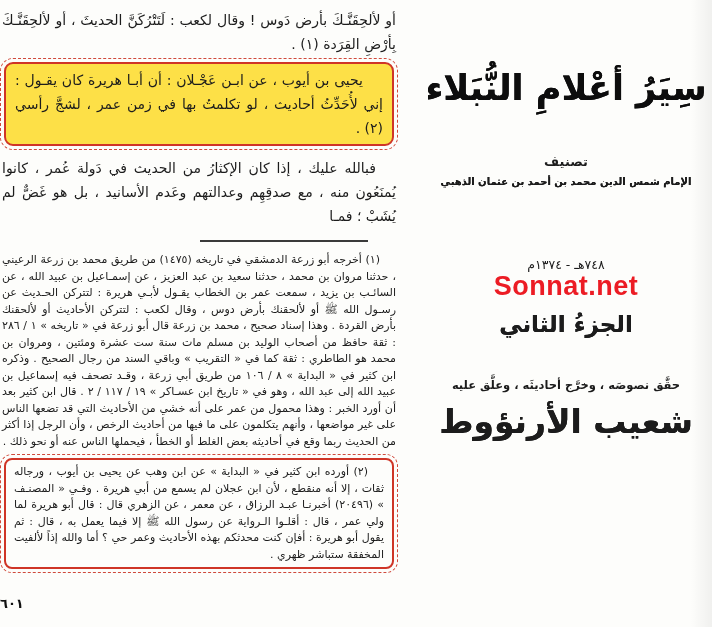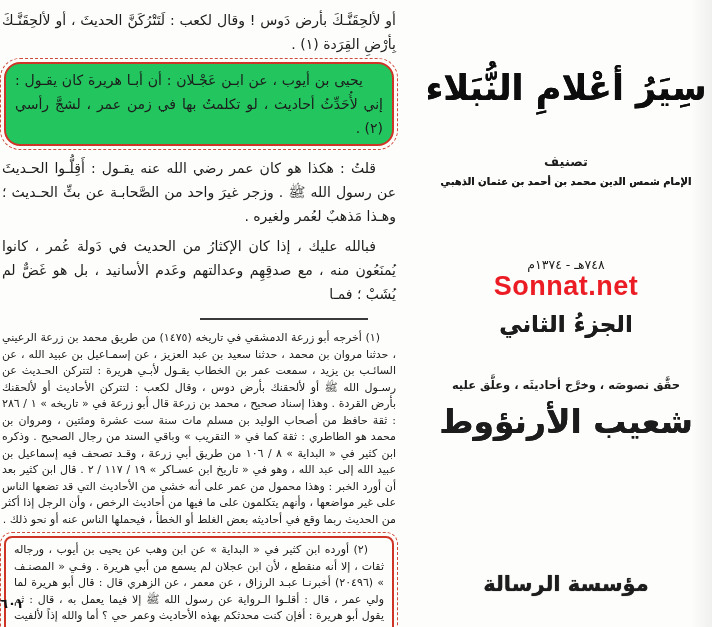--- a/index.html
+++ b/index.html
@@ -14,24 +14,24 @@
   .left-page{
     position:absolute;left:0;top:0;width:400px;height:627px;
     padding:8px 4px 0 2px;box-sizing:border-box;
     direction:rtl;text-align:justify;
   }
   .main-par{
     margin:0 0 6px 0;font-size:14px;line-height:24px;
   }
   .indent{text-indent:20px;}
   .redbox{
-    border:2px solid #cf3527;border-radius:16px;
+    border:2px solid #cf3527;border-radius:9px;
     outline:1px dashed #d04a3c;outline-offset:3px;
     padding:4px 9px;margin:4px 2px 10px 2px;
-    background:#22c55e;
+    background:#fde047;
   }
   .redbox .main-par{margin:0;}
   .fn-sep{
     border:0;border-top:2px solid #3a3a3a;height:0;
     width:168px;margin:12px 28px 10px auto;
   }
   .footnote{
     font-size:11px;line-height:16.5px;margin:0 0 8px 0;
     text-indent:16px;
   }
@@ -73,21 +73,20 @@
 <body>
 
 <div class="left-page">
 
   <p class="main-par">أو لألحِقَنَّـكَ بأرض دَوس ! وقال لكعب : لَتَتْرُكَنَّ الحديثَ ، أو لألحِقَنَّـكَ بِأرْضِ القِرَدة (١) .</p>
 
   <div class="redbox">
     <p class="main-par indent">يحيى بن أيوب ، عن ابـن عَجْـلان : أن أبـا هريرة كان يقـول : إني لأُحَدِّثُ أحاديث ، لو تكلمتُ بها في زمن عمر ، لشجَّ رأسي (٢) .</p>
   </div>
 
-  <p class="main-par indent">قلتُ : هكذا هو كان عمر رضي الله عنه يقـول : أَقِلُّـوا الحـديثَ عن رسول الله ﷺ . وزجر غيرَ واحد من الصَّحابـة عن بثِّ الحـديث ؛ وهـذا مَذهبٌ لعُمر ولغيره .</p>
 
   <p class="main-par indent">فبالله عليك ، إذا كان الإكثارُ من الحديث في دَولة عُمر ، كانوا يُمنَعُون منه ، مع صدقِهِم وعدالتهم وعَدم الأسانيد ، بل هو غَضٌّ لم يُشَبْ ؛ فمـا</p>
 
   <hr class="fn-sep">
 
   <p class="footnote">(١) أخرجه أبو زرعة الدمشقي في تاريخه (١٤٧٥) من طريق محمد بن زرعة الرعيني ، حدثنا مروان بن محمد ، حدثنا سعيد بن عبد العزيز ، عن إسمـاعيل بن عبيد الله ، عن السائـب بن يزيد ، سمعت عمر بن الخطاب يقـول لأبـي هريرة : لتتركن الحـديث عن رسـول الله ﷺ أو لألحقنك بأرض دوس ، وقال لكعب : لتتركن الأحاديث أو لألحقنك بأرض القردة . وهذا إسناد صحيح ، محمد بن زرعة قال أبو زرعة في « تاريخه » ١ / ٢٨٦ : ثقة حافظ من أصحاب الوليد بن مسلم مات سنة ست عشرة ومئتين ، ومروان بن محمد هو الطاطري : ثقة كما في « التقريب » وباقي السند من رجال الصحيح . وذكره ابن كثير في « البداية » ٨ / ١٠٦ من طريق أبي زرعة ، وقـد تصحف فيه إسماعيل بن عبيد الله إلى عبد الله ، وهو في « تاريخ ابن عسـاكر » ١٩ / ١١٧ / ٢ . قال ابن كثير بعد أن أورد الخبر : وهذا محمول من عمر على أنه خشي من الأحاديث التي قد تضعها الناس على غير مواضعها ، وأنهم يتكلمون على ما فيها من أحاديث الرخص ، وأن الرجل إذا أكثر من الحديث ربما وقع في أحاديثه بعض الغلط أو الخطأ ، فيحملها الناس عنه أو نحو ذلك .</p>
 
   <div class="redbox-fn">
     <p class="footnote">(٢) أورده ابن كثير في « البداية » عن ابن وهب عن يحيى بن أيوب ، ورجاله ثقات ، إلا أنه منقطع ، لأن ابن عجلان لم يسمع من أبي هريرة . وفـي « المصنـف » (٢٠٤٩٦) أخبرنـا عبـد الرزاق ، عن معمر ، عن الزهري قال : قال أبو هريرة لما ولي عمر ، قال : أقلـوا الـرواية عن رسول الله ﷺ إلا فيما يعمل به ، قال : ثم يقول أبو هريرة : أفإن كنت محدثكم بهذه الأحاديث وعمر حي ؟ أما والله إذاً لألفيت المخفقة ستباشر ظهري .</p>
   </div>
@@ -107,14 +106,13 @@
   <div class="rp-item dates">٧٤٨هـ - ١٣٧٤م</div>
 
   <div class="rp-item watermark">Sonnat.net</div>
 
   <div class="rp-item volume">الجزءُ الثاني</div>
 
   <div class="rp-item editor-line">حقَّق نصوصَه ، وخرَّج أحاديثَه ، وعلَّق عليه</div>
 
   <div class="rp-item editor-name">شعيب الأرنؤوط</div>
 
-  <div class="rp-item publisher">مؤسسة الرسالة</div>
 </div>
 
 </body></html>

